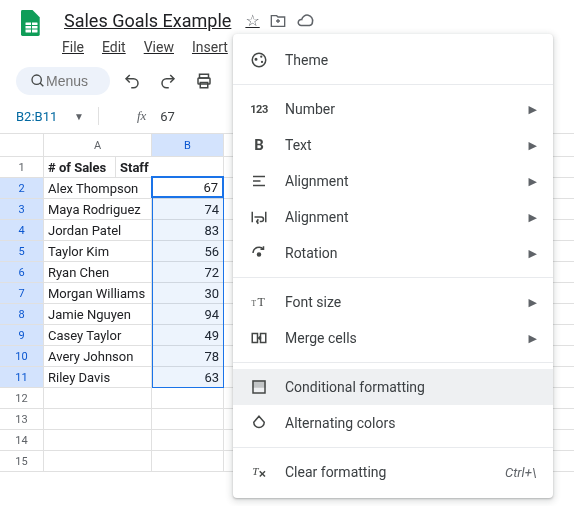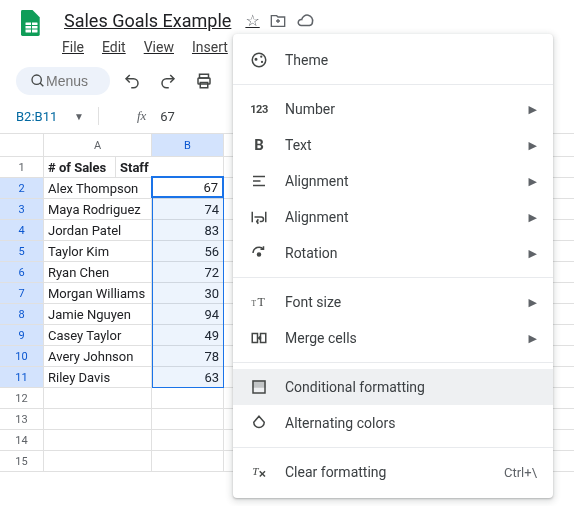--- a/index.html
+++ b/index.html
@@ -44,21 +44,21 @@
 .selection-outline { position: absolute; border: 1px solid #1a73e8; pointer-events: none; }
 .selection-fill { position: absolute; background: rgba(26,115,232,0.08); pointer-events: none; }
 .active-cell { position: absolute; border: 2px solid #1a73e8; background: #fff; pointer-events: none; display:flex; align-items:center; justify-content:flex-end; padding-right:4px; font-size:13px; }
 
 .dropdown { position: absolute; top: 34px; left: 233px; width: 320px; background: #fff; border-radius: 4px; box-shadow: 0 2px 6px 2px rgba(60,64,67,.15), 0 1px 2px rgba(60,64,67,.3); padding: 8px 0; z-index: 100; }
 .dd-item { display: flex; align-items: center; height: 36px; padding: 0 16px; font-size: 14px; color: #3c4043; cursor: pointer; position: relative; }
 .dd-item:hover, .dd-item.hover { background: #eef0f2; }
 .dd-icon { width: 20px; height: 20px; margin-right: 16px; display: flex; align-items: center; justify-content: center; color: #444746; }
 .dd-label { flex: 1; }
 .dd-arrow { color: #5f6368; font-size: 11px; }
-.dd-shortcut { color: #5f6368; font-size: 13px; }
+.dd-shortcut { color: #5f6368; font-size: 13px; font-style: italic; }
 .dd-sep { height: 1px; background: #e8eaed; margin: 6px 0; }
 
 svg { display: block; }
 </style>
 </head>
 <body>
 
 <div class="header">
   <div class="logo">
     <svg width="26" height="36" viewBox="0 0 26 36">

